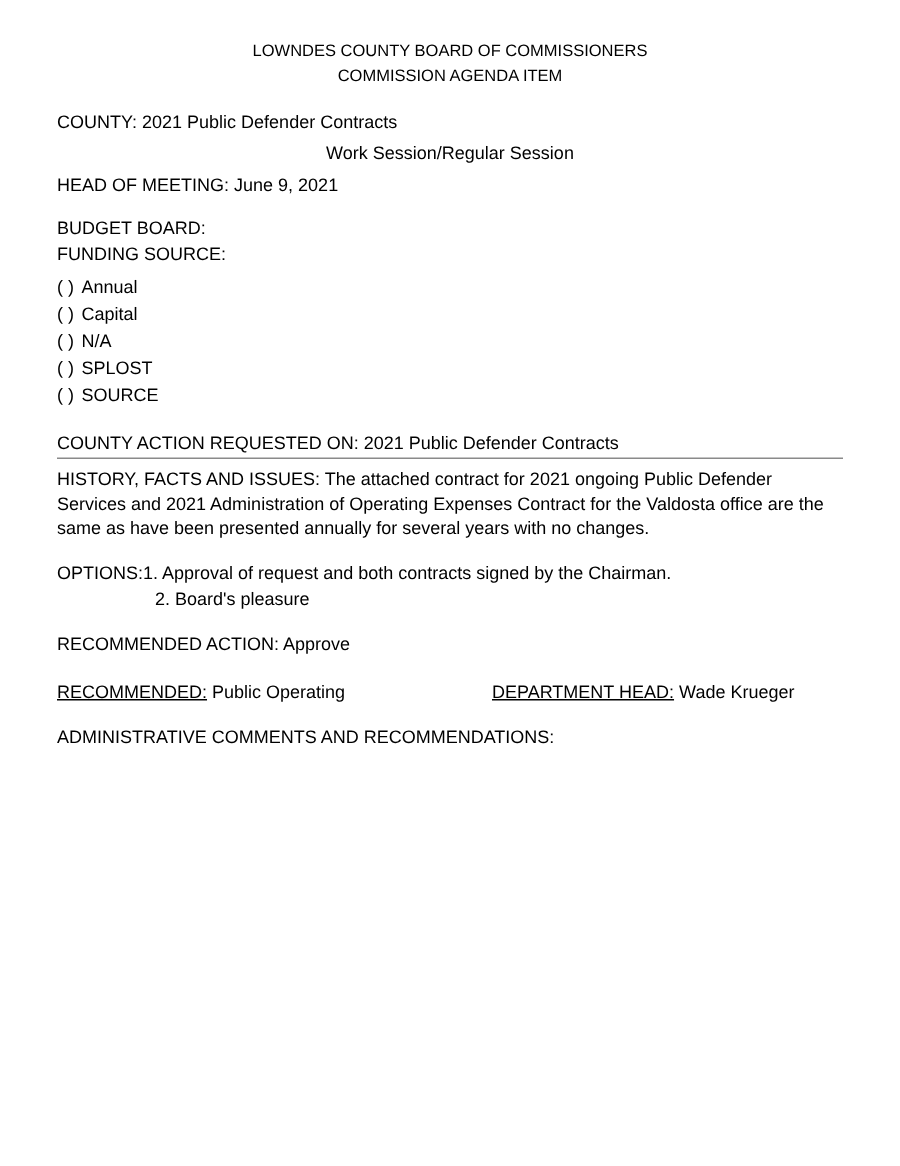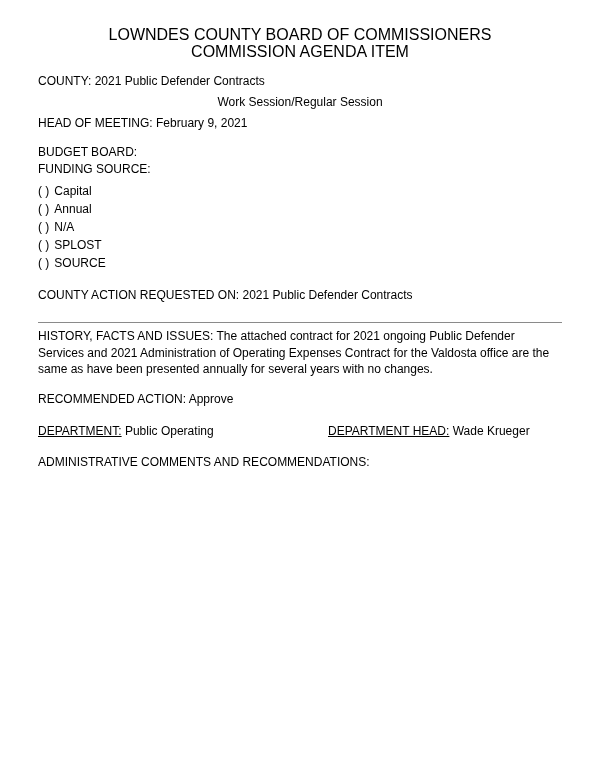--- a/index.html
+++ b/index.html
@@ -8,28 +8,28 @@
     height: 777px;
     background: #ffffff;
     color: #000000;
     font-family: "Liberation Sans", sans-serif;
     font-size: 12px;
     line-height: 1.4;
   }
   .page { padding: 26px 38px 0 38px; box-sizing: border-box; }
   .center { text-align: center; }
   .right { text-align: center; }
-  .title-line { font-size: 16px; line-height: 17px; }
+  .title-line { font-size: 11px; line-height: 17px; }
   .row { margin-top: 4px; }
   .block { margin-top: 13px; }
   .fund-opt { line-height: 18px; }
   .fund-opt .box { margin-right: 5px; }
   .county-action {
     margin-top: 15px;
-    padding-bottom: 18px;
+    padding-bottom: 1px;
     border-bottom: 1px solid #8a8a8a;
   }
   .history { margin-top: 5px; }
   .options-row { display: flex; margin-top: 13px; }
   .options-row .opt-label { flex: 0 0 52px; }
   .options-row .opt-items .opt-2 { margin-left: 8px; }
   .dept-row { display: flex; margin-top: 15px; }
   .dept-left { flex: 0 0 290px; }
   .u { text-decoration: underline; }
 </style>
@@ -43,60 +43,67 @@
 
   <div class="block">
     <span>COUNTY:</span>
     <span>2021 Public Defender Contracts</span>
   </div>
 
   <div class="right row">Work Session/Regular Session</div>
 
   <div class="row">
     <span>HEAD OF MEETING:</span>
-    <span>February 9, 2021</span>
+    <span>June 9, 2021</span>
   </div>
 
   <div class="block">BUDGET BOARD:</div>
   <div>FUNDING SOURCE:</div>
 
   <div class="row">
     <div class="fund-opt">
-      <span class="box">( )</span><span>Capital</span>
+      <span class="box">( )</span><span>Annual</span>
     </div>
     <div class="fund-opt">
-      <span class="box">( )</span><span>Annual</span>
+      <span class="box">( )</span><span>Capital</span>
     </div>
     <div class="fund-opt">
       <span class="box">( )</span><span>N/A</span>
     </div>
     <div class="fund-opt">
       <span class="box">( )</span><span>SPLOST</span>
     </div>
     <div class="fund-opt">
       <span class="box">( )</span><span>SOURCE</span>
     </div>
   </div>
 
   <div class="county-action">
     <span>COUNTY ACTION REQUESTED ON:</span>
     <span>2021 Public Defender Contracts</span>
   </div>
 
   <div class="history">HISTORY, FACTS AND ISSUES: The attached contract for 2021 ongoing Public Defender Services and 2021 Administration of Operating Expenses Contract for the Valdosta office are the same as have been presented annually for several years with no changes.</div>
 
+  <div class="options-row">
+    <span class="opt-label">OPTIONS:</span>
+    <div class="opt-items">
+      <div>1. Approval of request and both contracts signed by the Chairman.</div>
+      <div class="opt-2">2. Board's pleasure</div>
+    </div>
+  </div>
 
   <div class="block">
     <span>RECOMMENDED ACTION:</span>
     <span>Approve</span>
   </div>
 
   <div class="dept-row">
     <div class="dept-left">
-      <span class="u">DEPARTMENT:</span>
+      <span class="u">RECOMMENDED:</span>
       <span>Public Operating</span>
     </div>
     <div>
       <span class="u">DEPARTMENT HEAD:</span>
       <span>Wade Krueger</span>
     </div>
   </div>
 
   <div class="dept-row" style="margin-top:14px">ADMINISTRATIVE COMMENTS AND RECOMMENDATIONS:</div>
 

